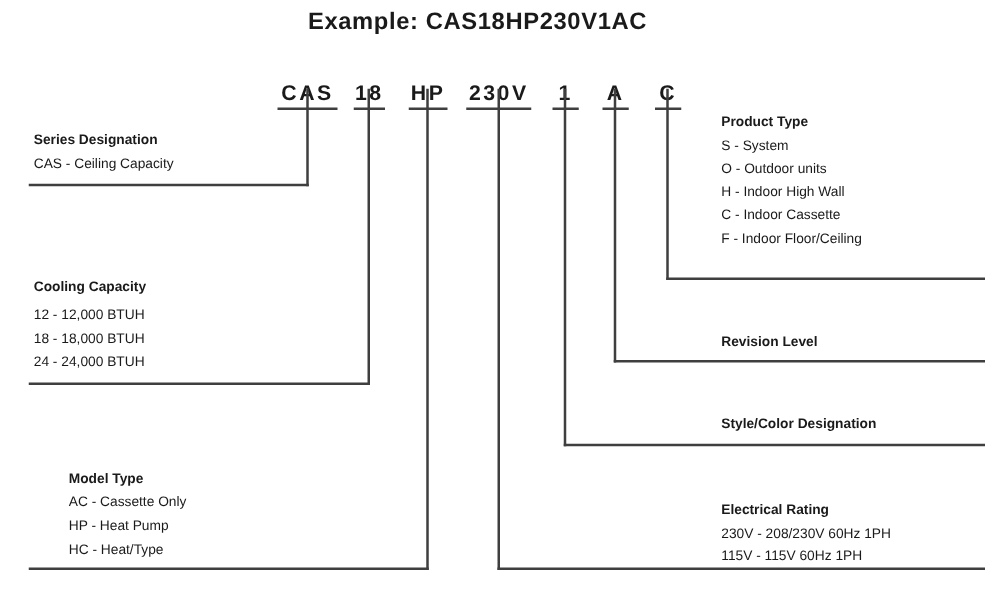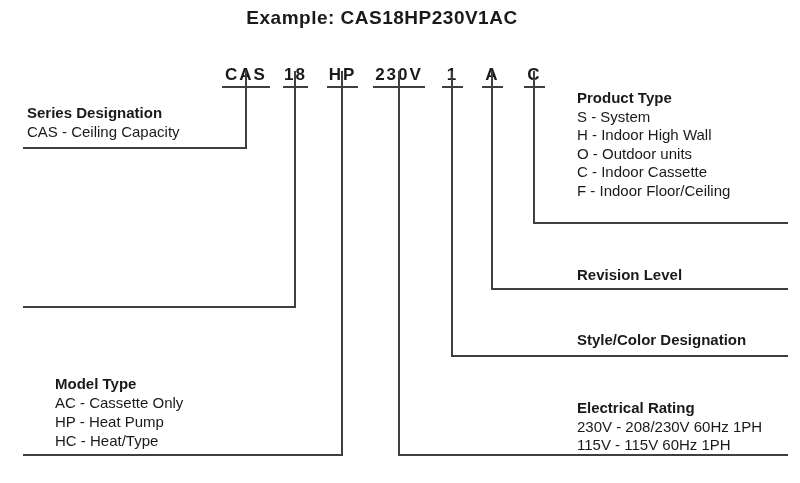--- a/index.html
+++ b/index.html
@@ -44,21 +44,21 @@
     width: 2px;
     background: var(--line-color);
   }
   .hline {
     position: absolute;
     height: 2px;
     background: var(--line-color);
   }
   .block {
     position: absolute;
-    font-size: 15px;
+    font-size: 11px;
     line-height: 19px;
     white-space: nowrap;
   }
   .block.tight { line-height: 18.5px; }
   .block .heading { font-weight: bold; }
   .block .gap { margin-top: 3px; }
 </style>
 </head>
 <body>
 
@@ -88,33 +88,39 @@
   <div class="hline" style="left:533px;top:222px;width:255px;"></div>
   <div class="hline" style="left:491px;top:288px;width:297px;"></div>
   <div class="hline" style="left:451px;top:355px;width:337px;"></div>
   <div class="hline" style="left:398px;top:454px;width:390px;"></div>
 
   <div class="block" style="left:27px;top:103px;">
     <div class="heading">Series Designation</div>
     <div>CAS - Ceiling Capacity</div>
   </div>
 
+  <div class="block" style="left:27px;top:221px;">
+    <div class="heading">Cooling Capacity</div>
+    <div class="gap">12 - 12,000 BTUH</div>
+    <div>18 - 18,000 BTUH</div>
+    <div>24 - 24,000 BTUH</div>
+  </div>
 
   <div class="block" style="left:27px;top:374px;margin-left:28px;">
     <div class="heading">Model Type</div>
     <div>AC - Cassette Only</div>
     <div>HP - Heat Pump</div>
     <div>HC - Heat/Type</div>
   </div>
 
   <div class="block tight" style="left:577px;top:89px;">
     <div class="heading">Product Type</div>
     <div>S - System</div>
+    <div>O - Outdoor units</div>
     <div>H - Indoor High Wall</div>
-    <div>O - Outdoor units</div>
     <div>C - Indoor Cassette</div>
     <div>F - Indoor Floor/Ceiling</div>
   </div>
 
   <div class="block" style="left:577px;top:265px;">
     <div class="heading">Revision Level</div>
   </div>
 
   <div class="block" style="left:577px;top:330px;">
     <div class="heading">Style/Color Designation</div>

